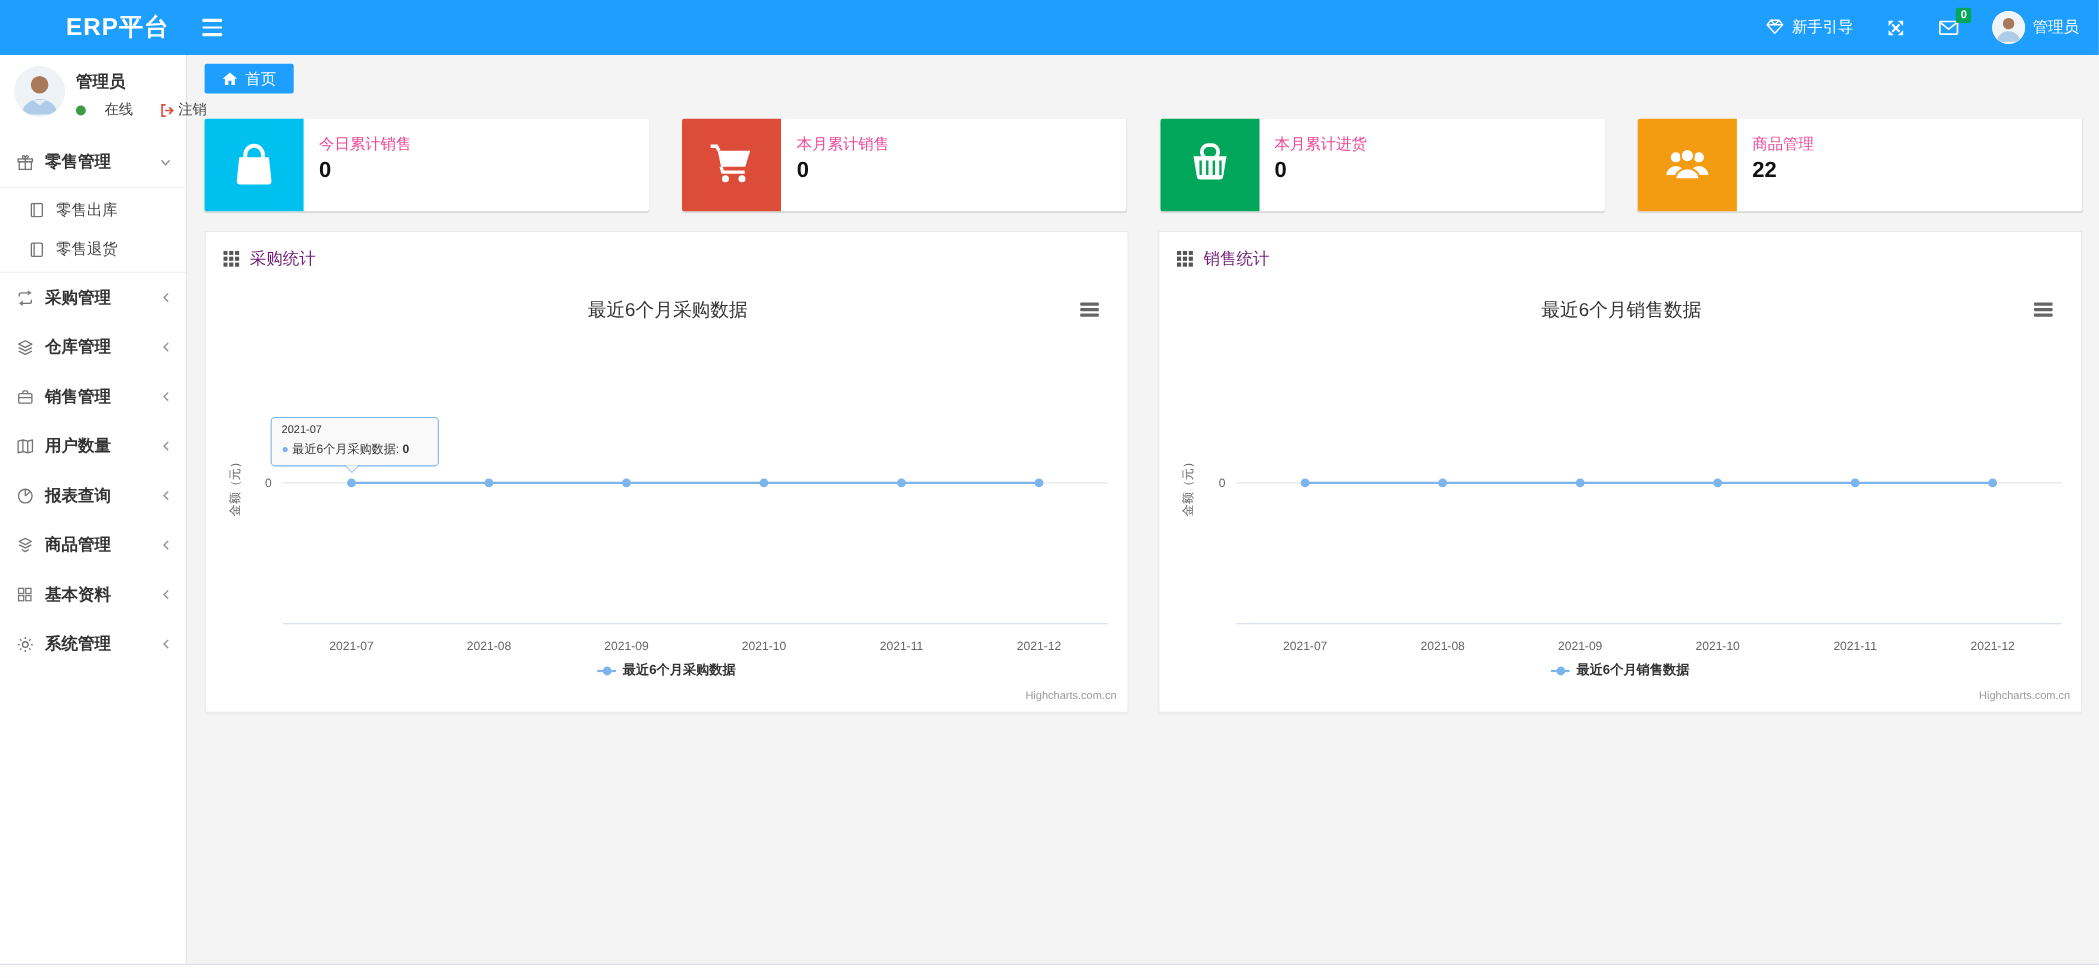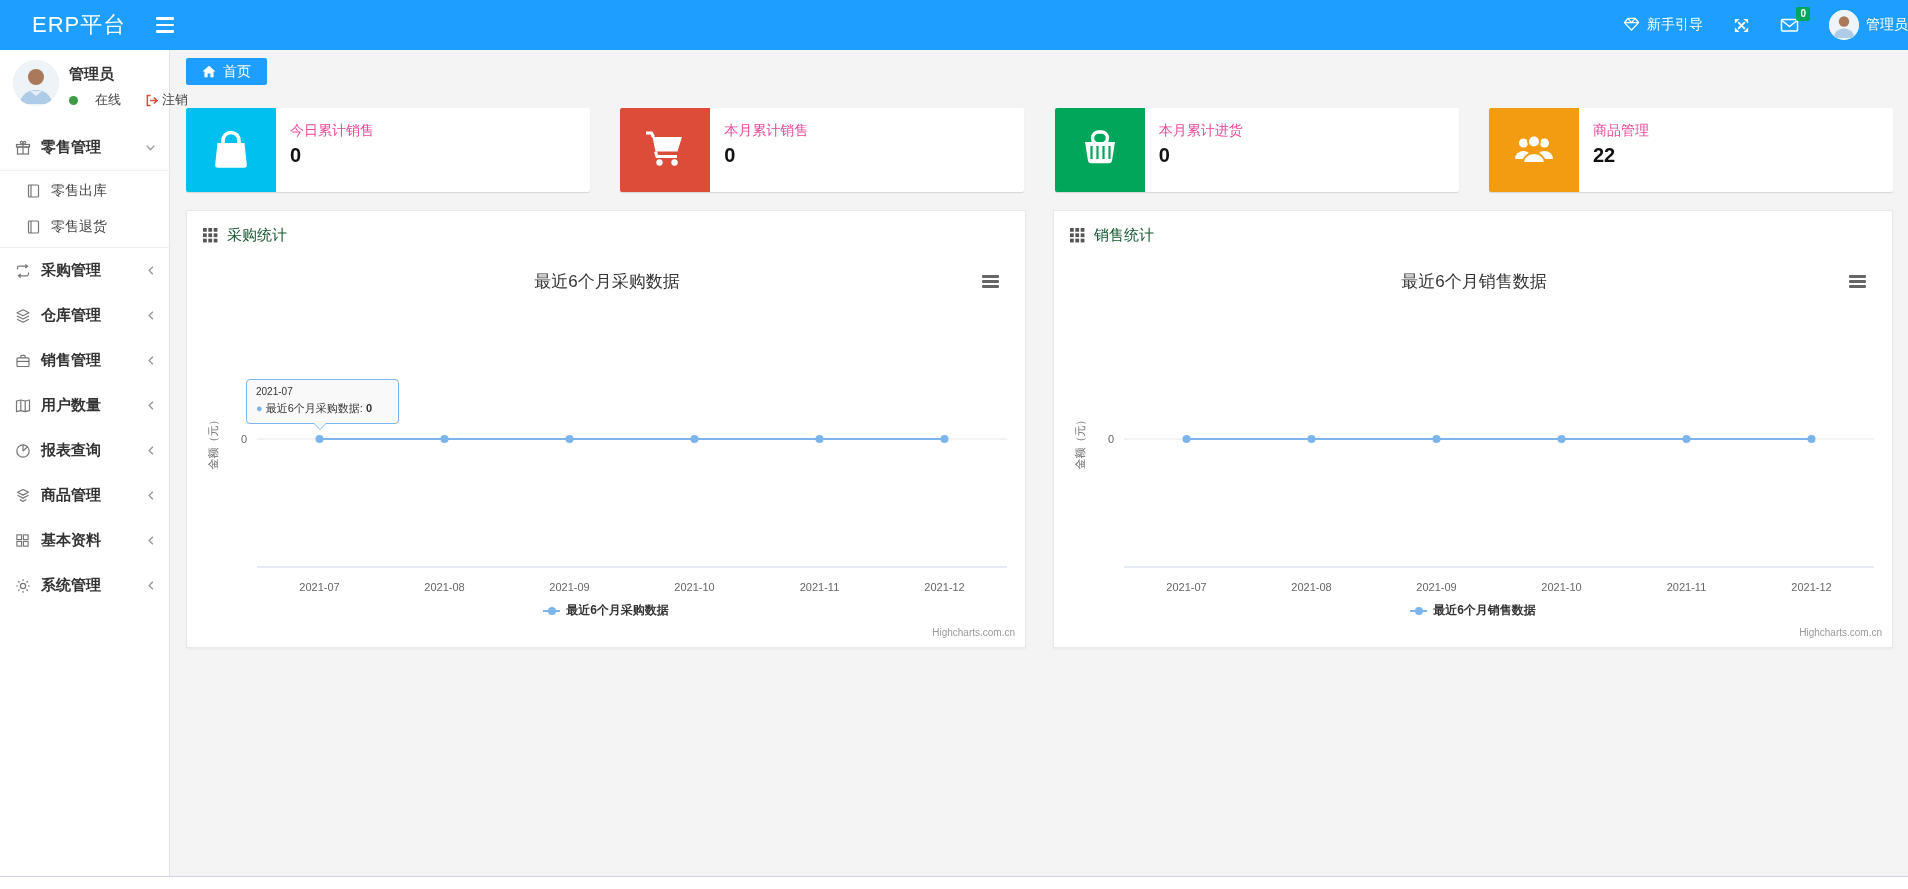--- a/index.html
+++ b/index.html
@@ -2,24 +2,24 @@
 <html><head>
 <meta charset="utf-8">
 <style>
   *{margin:0;padding:0;box-sizing:border-box}
   html,body{width:1908px;height:889px;overflow:hidden;background:#f4f4f4;
     font-family:"Liberation Sans","DejaVu Sans",sans-serif;-webkit-font-smoothing:antialiased}
 
   
   .navbar{position:absolute;top:0;left:0;right:0;height:50px;background:#1e9fff;color:#fff;
     display:flex;align-items:center;z-index:20}
-  .brand{font-size:22px;font-weight:normal;padding-left:32px;letter-spacing:1px}
+  .brand{font-size:22px;font-weight:bold;padding-left:60px;letter-spacing:1px}
   .nav-burger{margin-left:30px;cursor:pointer;display:flex;flex-direction:column;gap:4px}
   .nav-burger i{display:block;width:18px;height:2.5px;background:#fff;border-radius:1px}
-  .nav-right{margin-left:auto;display:flex;align-items:center;gap:30px;font-size:14px}
+  .nav-right{margin-left:auto;display:flex;align-items:center;gap:30px;padding-right:18px;font-size:14px}
   .nav-item{display:flex;align-items:center;gap:7px;cursor:pointer}
   .mail{position:relative}
   .badge{position:absolute;top:-10px;right:-11px;background:#00a65a;color:#fff;font-size:10px;
     line-height:1;padding:2px 4px;border-radius:2px;font-weight:bold}
   .nav-avatar{width:30px;height:30px;border-radius:50%;background:#f4f8fb;overflow:hidden;flex-shrink:0}
 
   
   .sidebar{position:absolute;top:50px;left:0;width:170px;bottom:13px;background:#fff;
     border-right:1px solid #e4e4e4;z-index:10}
   .user-panel{display:flex;padding:10px 10px 12px 13px;gap:10px}
@@ -50,21 +50,21 @@
   .card-icon{width:90px;height:84px;display:flex;align-items:center;justify-content:center;
     border-radius:2px 0 0 2px;flex-shrink:0}
   .ci-aqua{background:#00c0ef}.ci-red{background:#dd4b39}.ci-green{background:#00a65a}.ci-yellow{background:#f39c12}
   .card-body{padding:14px 0 0 14px}
   .card-label{font-size:14px;color:#ec4899}
   .card-value{font-size:20px;font-weight:bold;color:#111;margin-top:4px}
 
   .panels{display:flex;justify-content:space-between;margin-top:18px}
   .panel{width:840px;height:438px;background:#fff;border:1px solid #e9e9e9;
     box-shadow:0 1px 2px rgba(0,0,0,.05);position:relative}
-  .panel-header{display:flex;align-items:center;gap:9px;padding:15px 16px 0;font-size:15px;color:#14532d}
+  .panel-header{display:flex;align-items:center;gap:9px;padding:15px 16px 0;font-size:15px;color:#701a75}
   .chart{position:absolute;left:0;top:50px;width:838px;height:375px}
   .chart svg text{font-family:"Liberation Sans","DejaVu Sans",sans-serif}
   .ctx-btn{position:absolute;top:64px;right:26px;width:17px;display:flex;flex-direction:column;
     gap:2px;cursor:pointer;z-index:6}
   .ctx-btn i{display:block;height:3px;background:#666;border-radius:1px}
   .chart-legend{position:absolute;left:0;right:0;top:390px;text-align:center;z-index:4}
   .legend-item{display:inline-flex;align-items:center;gap:6px;font-size:12px;font-weight:bold;
     color:#333;cursor:pointer}
   .legend-marker{position:relative;width:17px;height:9px}
   .legend-marker .lm-line{position:absolute;left:0;right:0;top:3.5px;height:2px;background:#7cb5ec}

